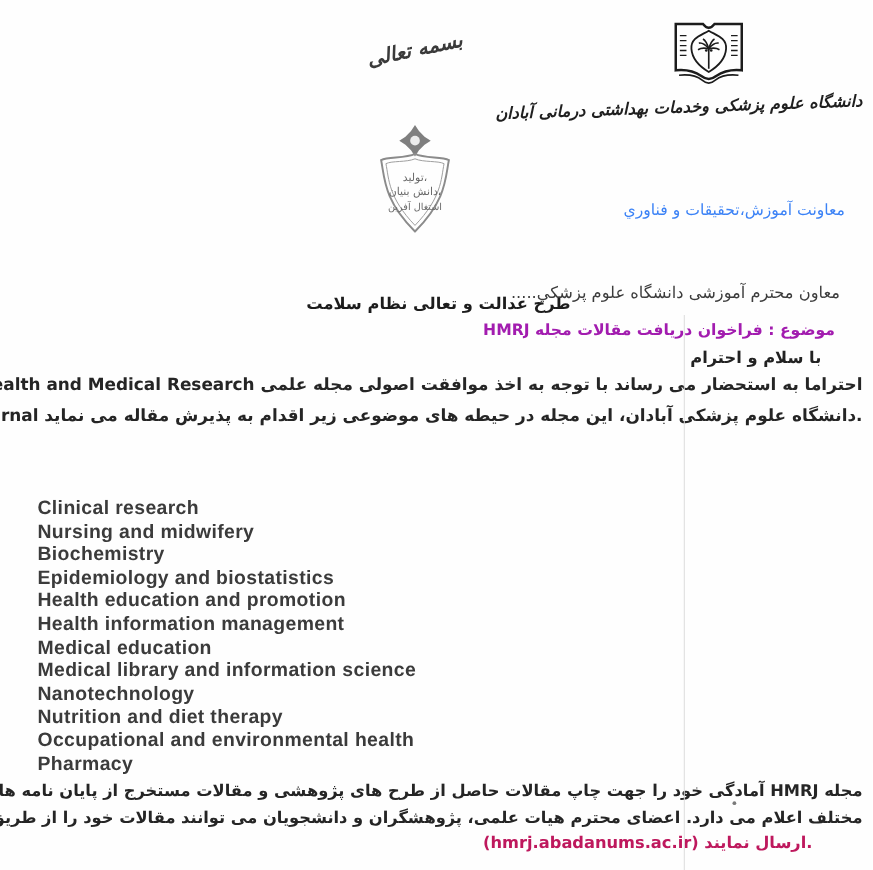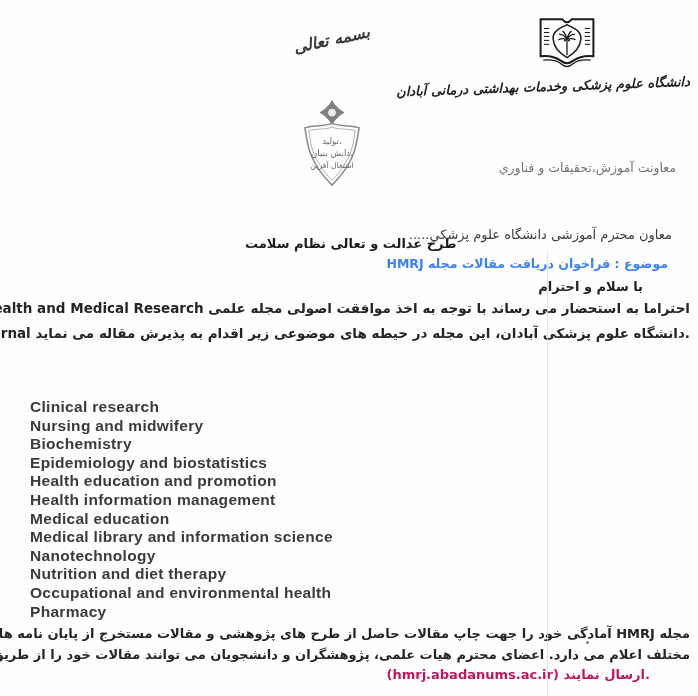--- a/index.html
+++ b/index.html
@@ -13,24 +13,24 @@
     top:30px;left:293px;font-size:16px;font-style:italic;font-weight:bold;
     transform:rotate(-12deg);color:#3a3a3a;letter-spacing:1px;
   }
   .univ-name{
     top:74px;right:8px;font-size:13px;font-weight:bold;font-style:italic;
     color:#1f1f1f;transform:rotate(-2deg);transform-origin:right center;letter-spacing:.5px;
   }
   .logo-svg{top:16px;left:534px;}
   .emblem-svg{top:98px;left:293px;opacity:.85;}
   .slogan{top:188px;left:245px;font-size:13px;font-weight:bold;color:#1c1c1c;margin-top:48px;}
-  .deputy{top:160px;right:22px;font-size:12.5px;color:#737373;}
+  .deputy{top:160px;right:22px;font-size:12.5px;color:#3b82f6;}
   .recipient{top:227px;right:26px;font-size:13px;color:#3c3c3c;}
-  .subject{top:256px;right:30px;font-size:12.5px;font-weight:bold;color:#3b82f6;}
-  .salutation{top:279px;right:55px;font-size:13px;font-weight:bold;color:#222;}
+  .subject{top:256px;right:30px;font-size:12.5px;font-weight:bold;color:#a21caf;}
+  .salutation{top:279px;right:41px;font-size:13px;font-weight:bold;color:#222;}
   .body-line1{top:300px;right:8px;font-size:13.5px;font-weight:bold;color:#252525;}
   .body-line2{top:325px;right:8px;font-size:13.5px;font-weight:bold;color:#252525;}
   .topics{
     top:350px;left:30px;font-family:"Liberation Sans","DejaVu Sans",sans-serif;
     font-size:15.5px;font-weight:bold;color:#3b3b3b;letter-spacing:.3px;margin-top:48px;
   }
   .topic-item{line-height:18.6px;}
   .closing-line1{top:626px;right:8px;font-size:13px;font-weight:bold;color:#252525;}
   .closing-line2{top:647px;right:8px;font-size:13px;font-weight:bold;color:#252525;}
   .closing-line3{top:667px;right:48px;font-size:13px;font-weight:bold;color:#be185d;}

